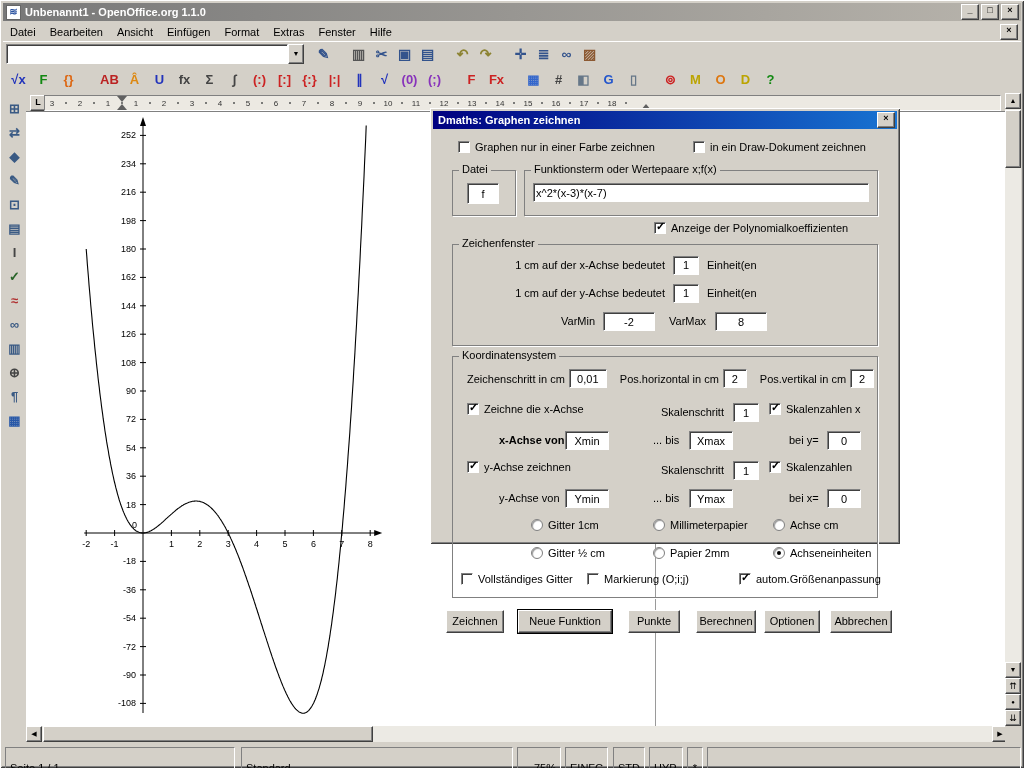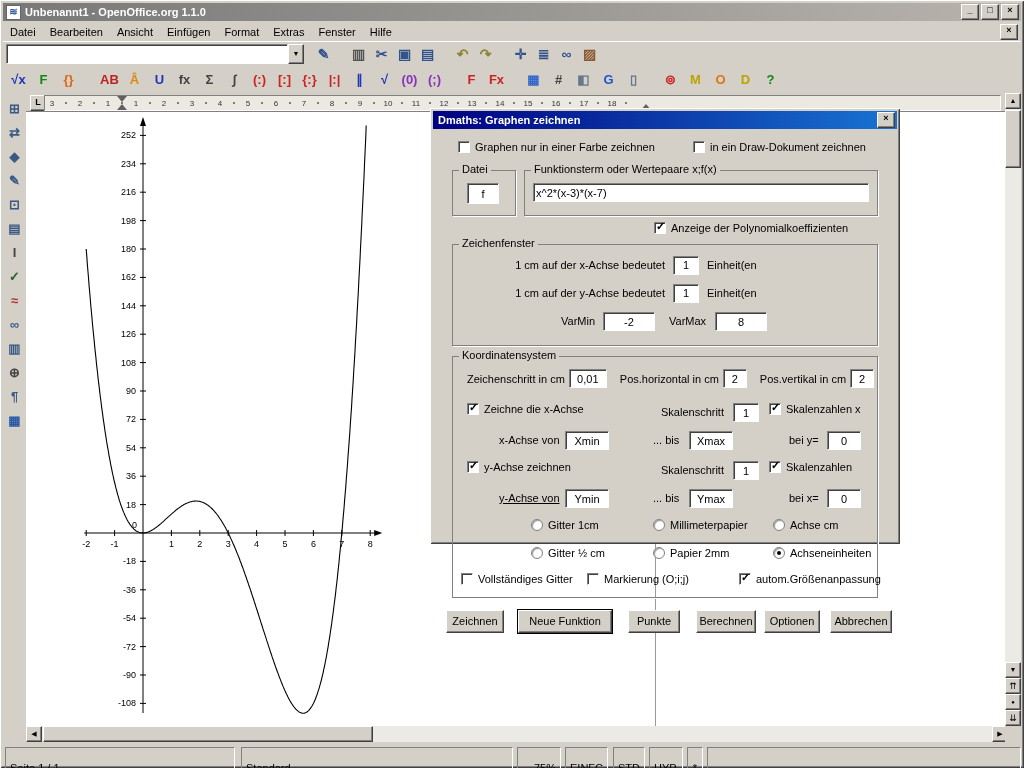--- a/index.html
+++ b/index.html
@@ -414,39 +414,39 @@
         <span class="cb on"></span>
         <span>Zeichne die x-Achse</span>
       </span>
       <span class="plabel" style="left:208px;top:49px;">Skalenschritt</span>
       <input class="din pabs" style="left: 280px; top: 46px; width: 26px;" value="1">
       <span class="dcb" style="left:316px;top:46px;">
         <span class="cb on"></span>
         <span>Skalenzahlen x</span>
       </span>
 
-      <span class="plabel" style="left:46px;top:77px;">x-Achse von</span>
+      <span class="plabel" style="left:46px;top:77px;font-weight:bold;">x-Achse von</span>
       <input class="din pabs" style="left: 112px; top: 74px; width: 44px;" value="Xmin">
       <span class="plabel" style="left:200px;top:77px;">... bis</span>
       <input class="din pabs" style="left: 236px; top: 74px; width: 44px;" value="Xmax">
       <span class="plabel" style="left:336px;top:77px;">bei y=</span>
       <input class="din pabs" style="left: 374px; top: 74px; width: 34px;" value="0">
 
       <span class="dcb" style="left:14px;top:104px;">
         <span class="cb on"></span>
         <span>y-Achse zeichnen</span>
       </span>
       <span class="plabel" style="left:208px;top:107px;">Skalenschritt</span>
       <input class="din pabs" style="left: 280px; top: 104px; width: 26px;" value="1">
       <span class="dcb" style="left:316px;top:104px;">
         <span class="cb on"></span>
         <span>Skalenzahlen</span>
       </span>
 
-      <span class="plabel" style="left:46px;top:135px;text-decoration:underline;">y-Achse von</span>
+      <span class="plabel" style="left:46px;top:135px;">y-Achse von</span>
       <input class="din pabs" style="left: 112px; top: 132px; width: 44px;" value="Ymin">
       <span class="plabel" style="left:200px;top:135px;">... bis</span>
       <input class="din pabs" style="left: 236px; top: 132px; width: 44px;" value="Ymax">
       <span class="plabel" style="left:336px;top:135px;">bei x=</span>
       <input class="din pabs" style="left: 374px; top: 132px; width: 34px;" value="0">
 
       <span class="dcb" style="left:78px;top:162px;">
         <span class="rb"></span>
         <span>Gitter 1cm</span>
       </span>

